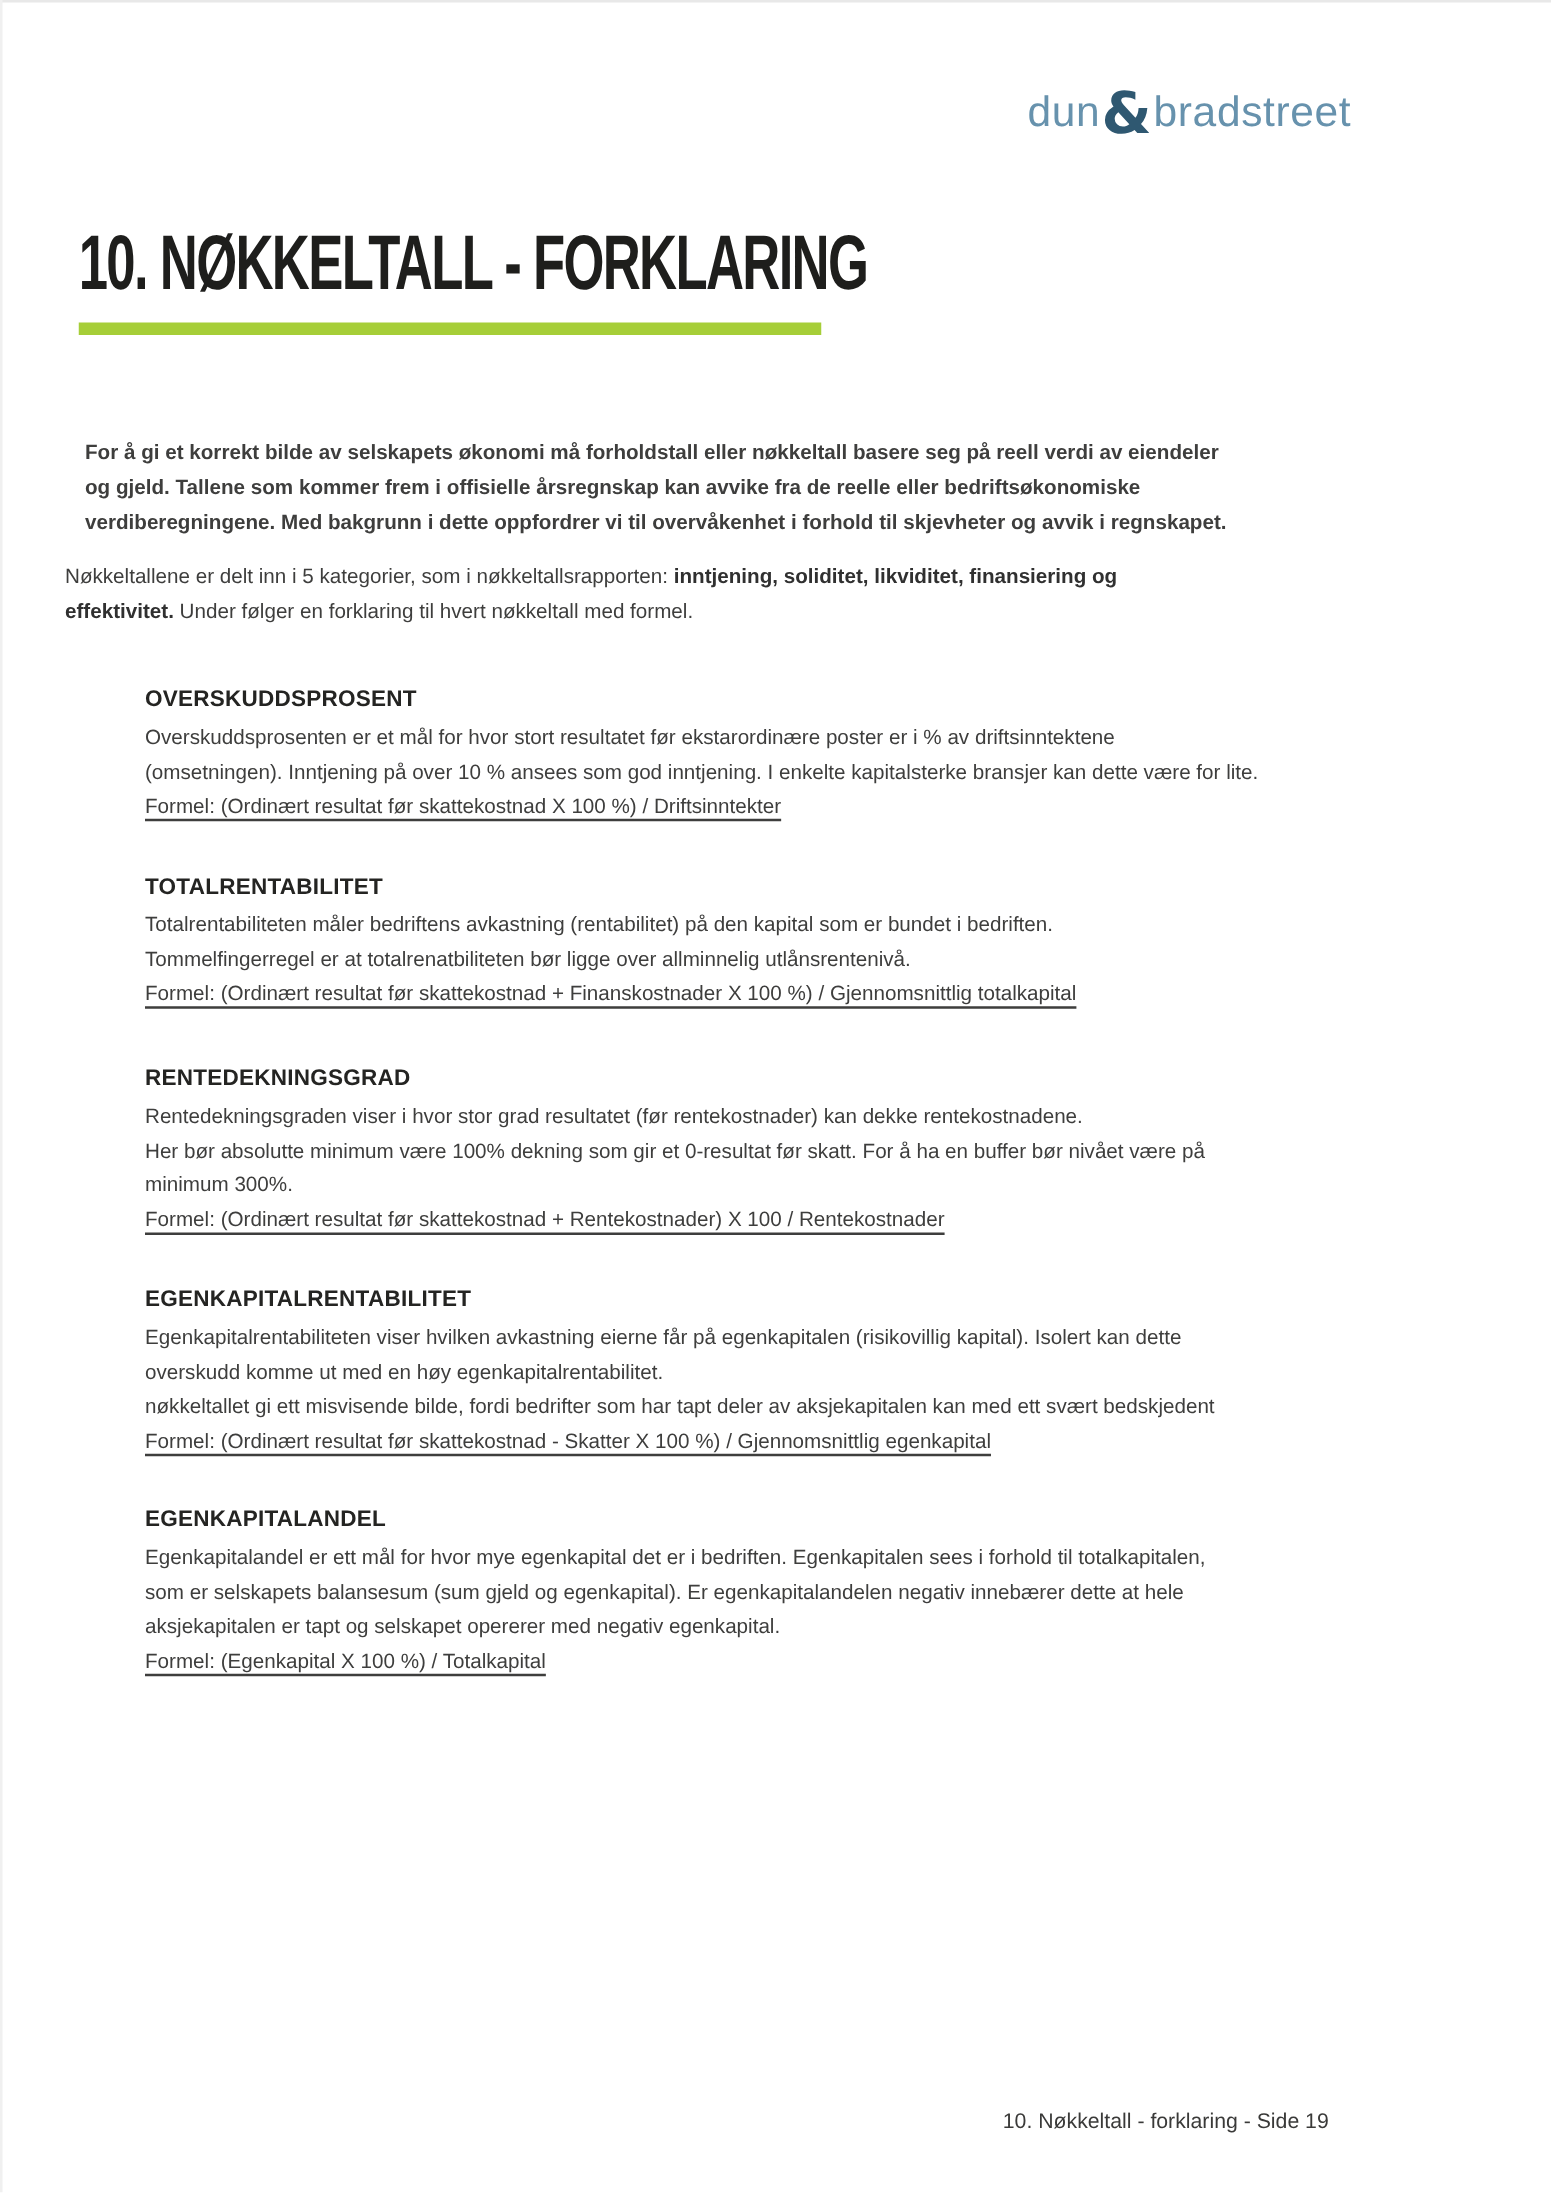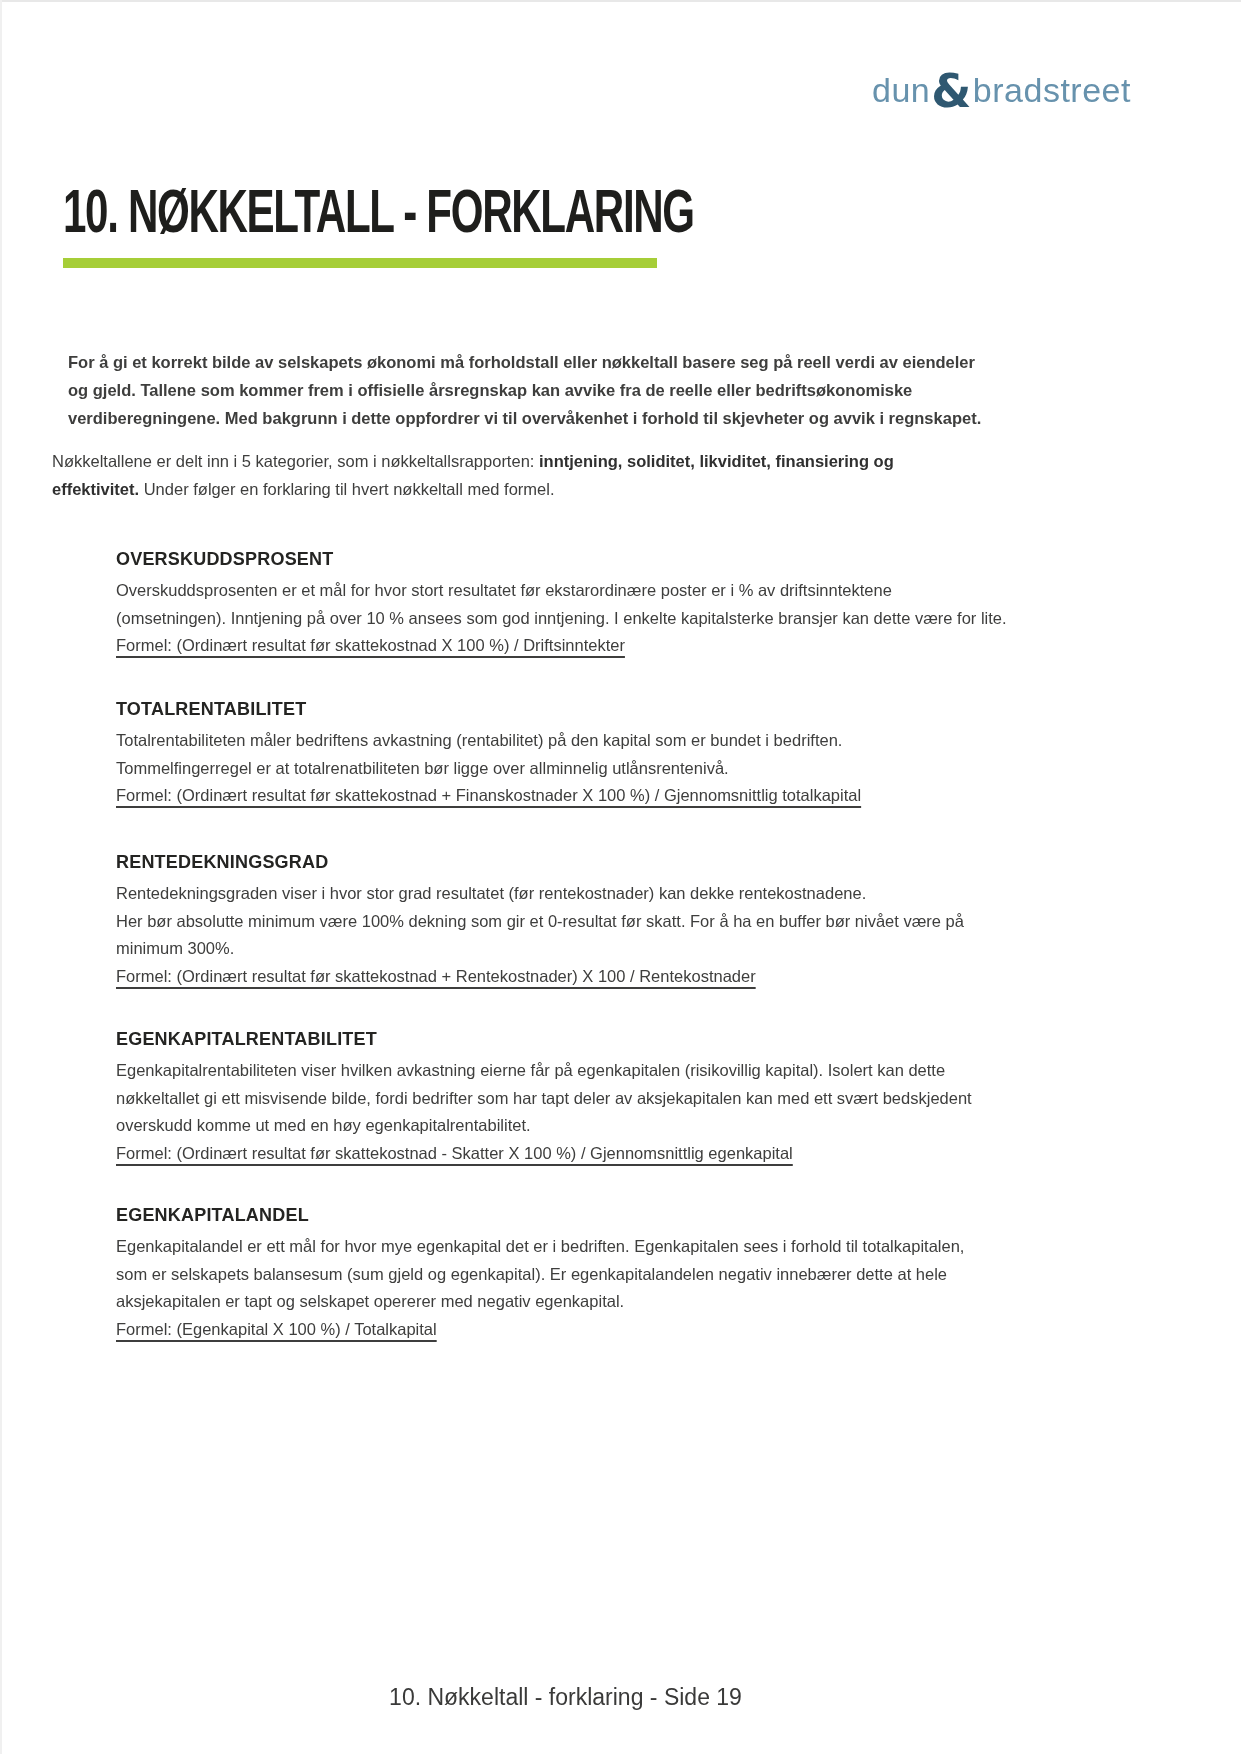--- a/index.html
+++ b/index.html
@@ -9,21 +9,21 @@
     font-family:"Liberation Sans", sans-serif;
     color:#3e3e3d;
     position:relative;
     overflow:hidden;
   }
   .page-edge-top { position:absolute; top:0; left:0; width:100%; height:2px; background:#e8e8e8; }
   .page-edge-left { position:absolute; top:0; left:0; width:2px; height:100%; background:#f0f0f0; }
 
   
   .logo {
-    position:absolute; top:70px; left:872px;
+    position:absolute; top:70px; left:822px;
     font-size:34px; line-height:40px;
     color:#6792ad; letter-spacing:0.5px;
     white-space:nowrap;
   }
   .logo .amp {
     color:#2f5871; font-size:46px; font-weight:700;
     vertical-align:-5px; margin:0 1px;
     font-family:"DejaVu Sans", sans-serif;
   }
 
@@ -60,21 +60,21 @@
     margin-bottom:6px; white-space:nowrap;
   }
   .formula {
     text-decoration:underline;
     text-decoration-thickness:1.5px;
     text-underline-offset:4.5px;
   }
 
   .footer {
     position:absolute; top:1686px; left:68px; width:995px;
-    text-align:center; font-size:23px; line-height:22px;
+    text-align:right; font-size:17px; line-height:22px;
     color:#3a3a39;
   }
 </style>
 </head>
 <body>
 
 <div class="page-edge-top"></div>
 <div class="page-edge-left"></div>
 
 <div class="logo">
@@ -113,22 +113,22 @@
   <div class="section-heading">RENTEDEKNINGSGRAD</div>
   <div class="textline">Rentedekningsgraden viser i hvor stor grad resultatet (før rentekostnader) kan dekke rentekostnadene.</div>
   <div class="textline">Her bør absolutte minimum være 100% dekning som gir et 0-resultat før skatt. For å ha en buffer bør nivået være på</div>
   <div class="textline">minimum 300%.</div>
   <div class="textline formula">Formel: (Ordinært resultat før skattekostnad + Rentekostnader) X 100 / Rentekostnader</div>
 </div>
 
 <div class="section sec-3">
   <div class="section-heading">EGENKAPITALRENTABILITET</div>
   <div class="textline">Egenkapitalrentabiliteten viser hvilken avkastning eierne får på egenkapitalen (risikovillig kapital). Isolert kan dette</div>
+  <div class="textline">overskudd komme ut med en høy egenkapitalrentabilitet.</div>
   <div class="textline">nøkkeltallet gi ett misvisende bilde, fordi bedrifter som har tapt deler av aksjekapitalen kan med ett svært bedskjedent</div>
-  <div class="textline">overskudd komme ut med en høy egenkapitalrentabilitet.</div>
   <div class="textline formula">Formel: (Ordinært resultat før skattekostnad - Skatter X 100 %) / Gjennomsnittlig egenkapital</div>
 </div>
 
 <div class="section sec-4">
   <div class="section-heading">EGENKAPITALANDEL</div>
   <div class="textline">Egenkapitalandel er ett mål for hvor mye egenkapital det er i bedriften. Egenkapitalen sees i forhold til totalkapitalen,</div>
   <div class="textline">som er selskapets balansesum (sum gjeld og egenkapital). Er egenkapitalandelen negativ innebærer dette at hele</div>
   <div class="textline">aksjekapitalen er tapt og selskapet opererer med negativ egenkapital.</div>
   <div class="textline formula">Formel: (Egenkapital X 100 %) / Totalkapital</div>
 </div>

